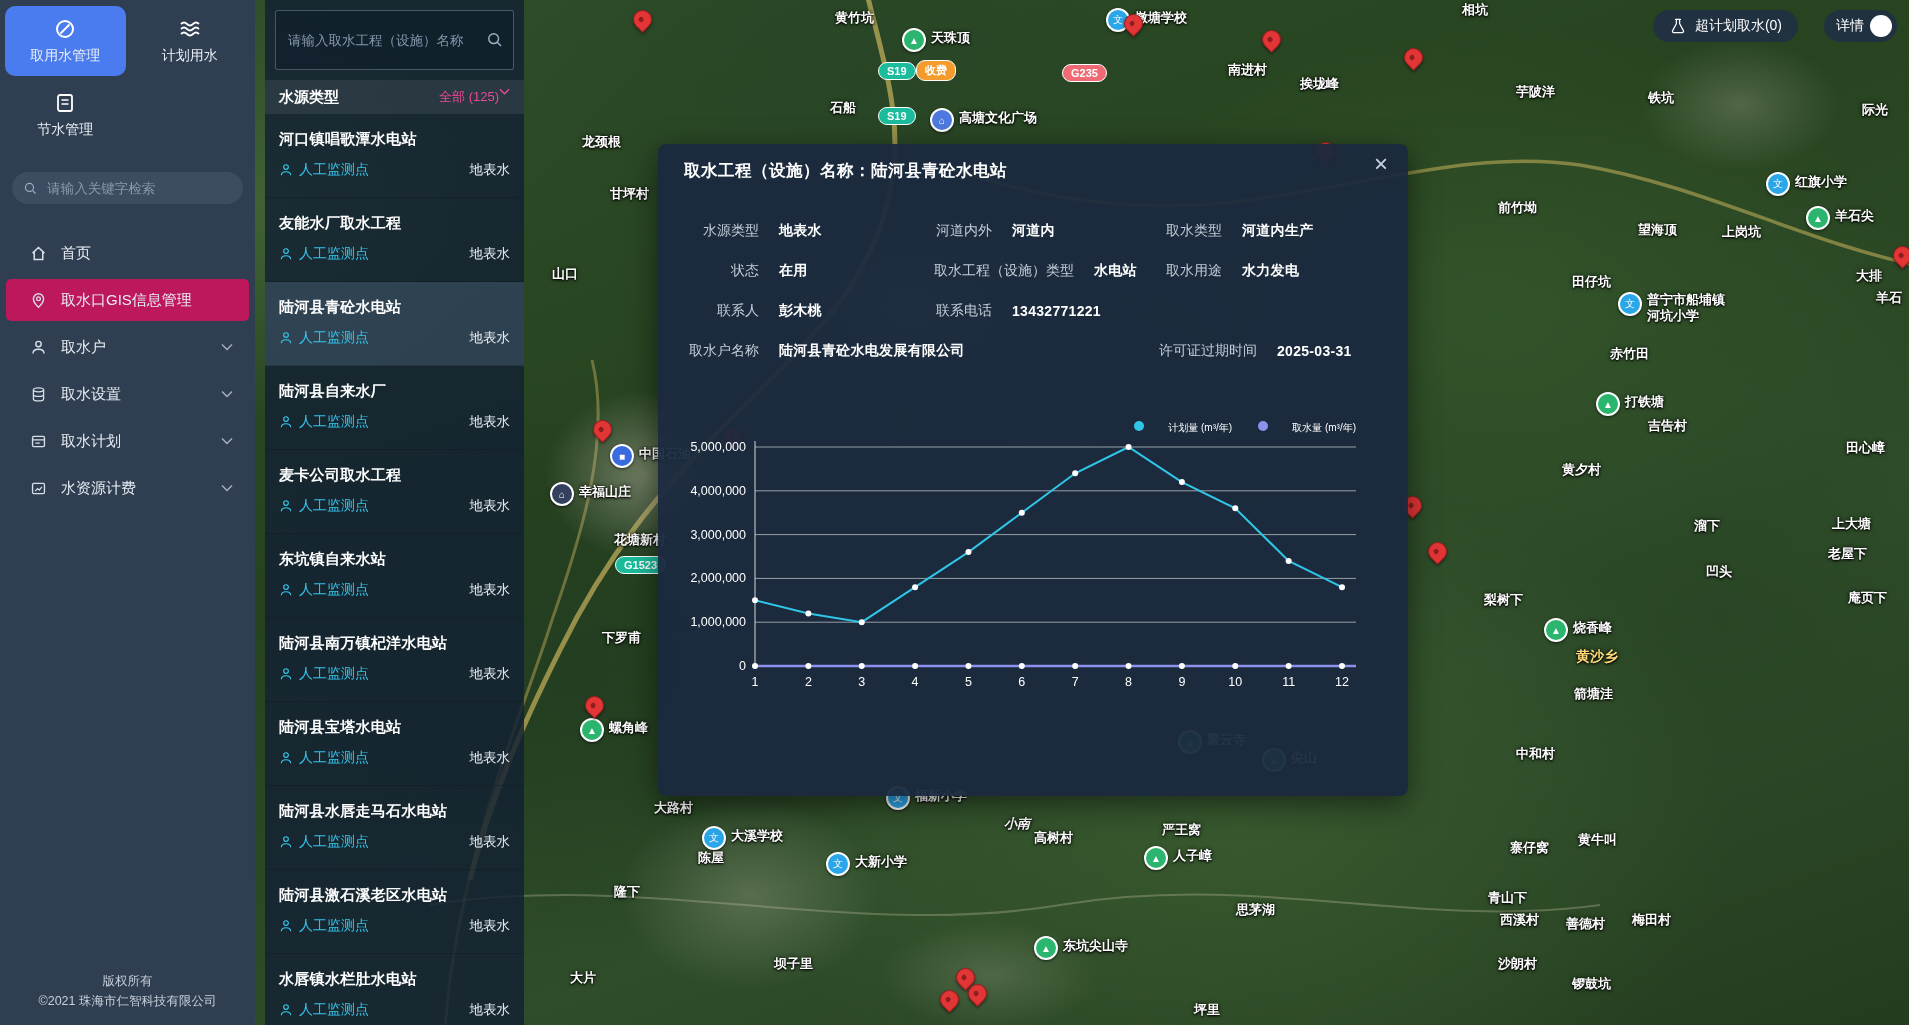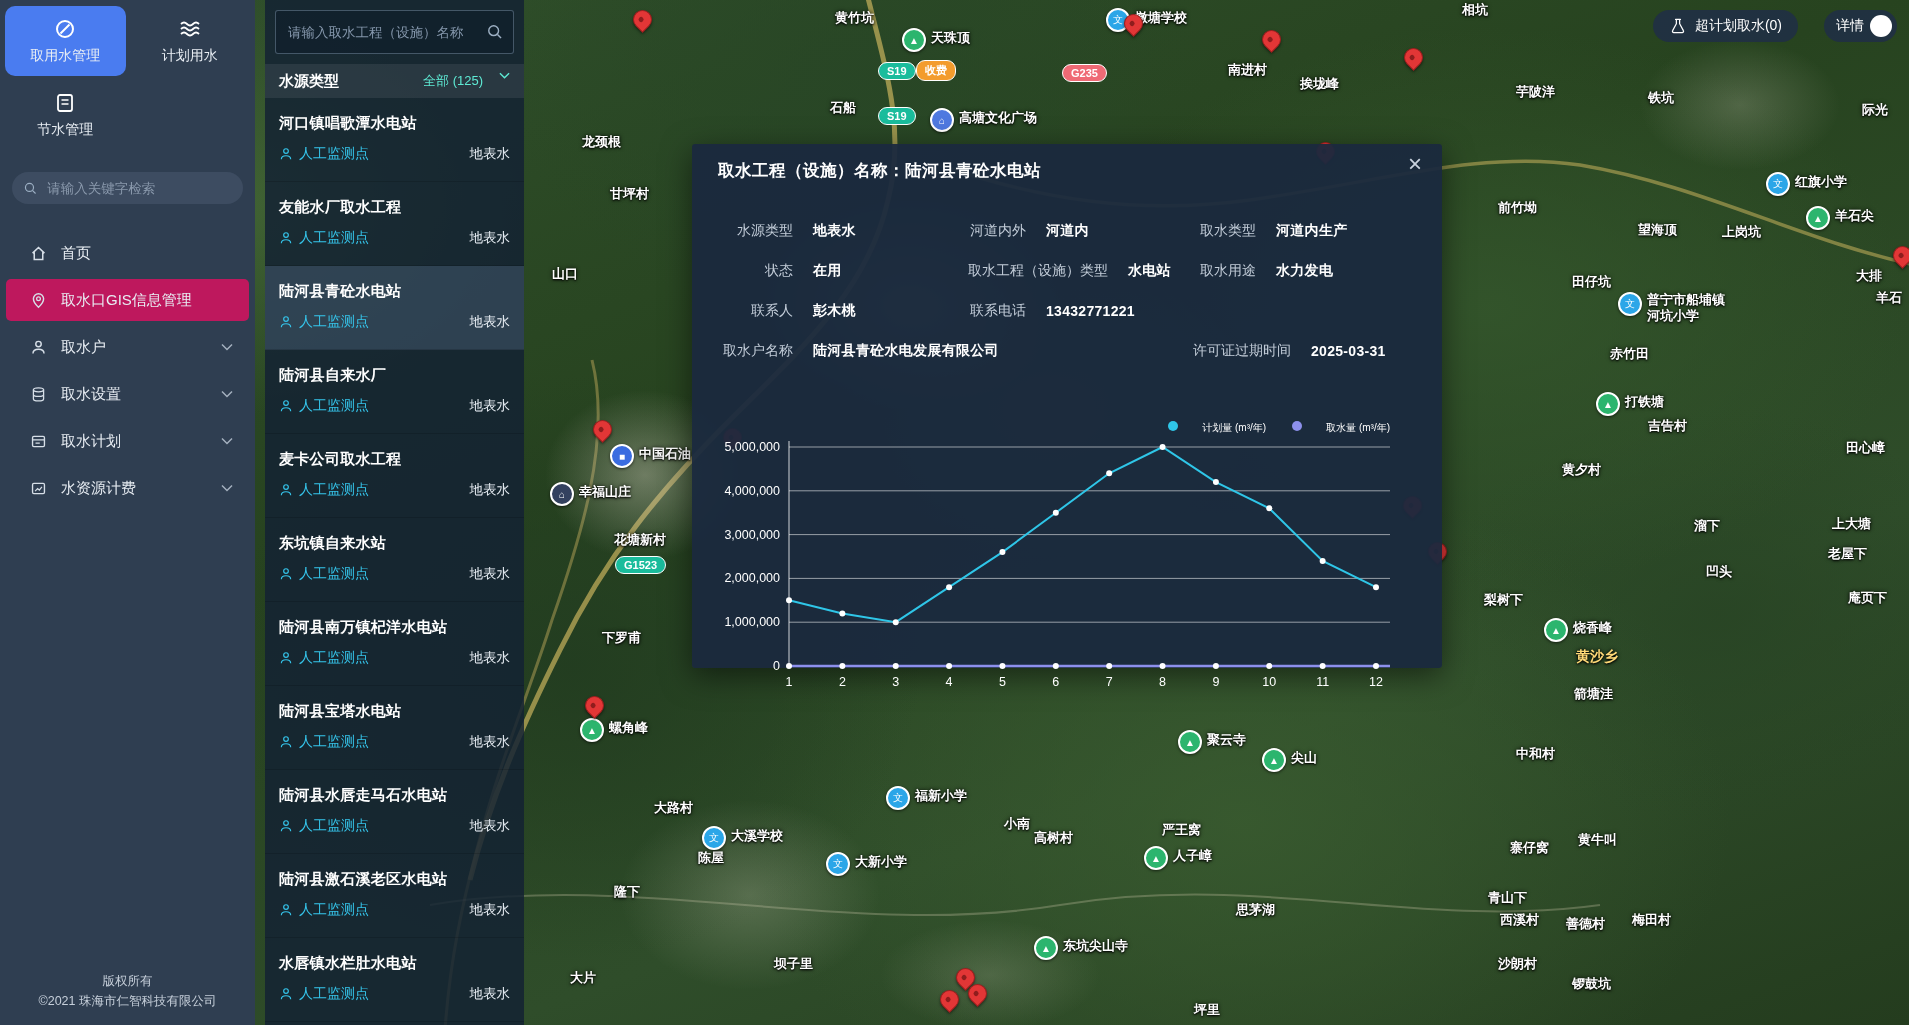--- a/index.html
+++ b/index.html
@@ -79,40 +79,40 @@
     padding:0 16px 0 24px;color:#e8edf3;font-size:15px;border-radius:5px;cursor:pointer}
   .menu-item .micon{width:17px;height:17px;margin-right:14px;flex:none;color:#d7dfe8}
   .menu-item .chev{margin-left:auto;width:12px;height:8px;opacity:.75;color:#cbd6e2}
   .menu-item.active{background:#be185d}
   .copyright{padding:10px 0 14px;text-align:center;color:#c6cfda;font-size:12.5px;line-height:1.6}
 
   
   .list-panel{position:absolute;left:265px;top:0;width:259px;height:100%;
     background:rgba(19,33,51,.84);z-index:20;display:flex;flex-direction:column}
   .lp-search{margin:10px;height:34px;border:1px solid rgba(130,152,178,.45);border-radius:3px;
-    background:rgba(12,24,40,.45);display:flex;align-items:center;padding:4px 10px;gap:6px;flex:none}
+    background:rgba(12,24,40,.45);display:flex;align-items:center;padding:12px 10px;gap:6px;flex:none}
   .lp-search input{flex:1;background:transparent;border:0;outline:0;color:#dde6ef;
     font-size:13.5px;min-width:0;font-family:inherit}
   .lp-search input::placeholder{color:#8496ab}
   .lp-header{height:34px;background:rgba(255,255,255,.08);display:flex;align-items:center;
     padding:0 14px;flex:none}
   .lp-title{color:#fff;font-size:15px;font-weight:700}
-  .lp-filter{margin-left:auto;color:#5eead4;font-size:13px;display:flex;align-items:flex-start;
-    gap:16px;cursor:pointer}
+  .lp-filter{margin-left:auto;color:#ec4899;font-size:13px;display:flex;align-items:flex-start;
+    gap:0;cursor:pointer}
   .station-list{flex:1;overflow:hidden}
   .station-item{padding:16px 14px 18px;border-bottom:1px solid rgba(0,0,0,.14);cursor:pointer}
   .station-item.selected{background:rgba(130,160,200,.22)}
   .station-name{color:#fff;font-size:15px;font-weight:600;letter-spacing:.3px}
   .station-meta{margin-top:12px;display:flex;align-items:center}
   .monitor{display:flex;align-items:center;gap:6px;color:#35c4ea;font-size:14px}
   .wtype{margin-left:auto;color:#e8eef4;font-size:13.5px}
 
   
-  .modal{position:absolute;left:692px;top:144px;width:750px;height:524px;
-    background:rgba(26,41,62,.95);z-index:40;border-radius:3px;
+  .modal{position:absolute;left:658px;top:144px;width:750px;height:652px;
+    background:rgba(26,41,62,.95);z-index:40;border-radius:8px;
     box-shadow:0 8px 30px rgba(0,0,0,.5)}
   .modal-title{position:absolute;left:26px;top:16px;color:#fff;font-size:16.5px;
     font-weight:600;letter-spacing:.5px}
   .modal-close{position:absolute;right:20px;top:8px;color:#c9d3df;font-size:24px;
     cursor:pointer;font-weight:300;line-height:1}
   .field{position:absolute;display:flex;align-items:center;color:#fff;font-size:14px;white-space:nowrap}
   .f-label{display:inline-block;width:var(--lw,75px);text-align:right;color:#c3cdd9;
     margin-right:20px;flex:none}
   .f-value{font-weight:700;letter-spacing:.3px}
   .legend{position:absolute;top:277px;right:52px;display:flex;gap:26px;align-items:center}
@@ -388,21 +388,21 @@
         <span class="lbl">大溪学校</span>
       </div>
       <div class="map-item mk-school" style="left: 826px; top: 852px; position: absolute;">
         <span class="mk">文</span>
         <span class="lbl">大新小学</span>
       </div>
       <div class="map-item mk-school" style="left: 886px; top: 786px; position: absolute;">
         <span class="mk">文</span>
         <span class="lbl">福新小学</span>
       </div>
-      <div class="map-item place" style="left: 1004px; top: 814px; position: absolute;">
+      <div class="map-item place" style="left: 1004px; top: 814px; position: absolute; font-style: italic;">
 
         <span class="lbl">小南</span>
       </div>
       <div class="map-item place" style="left: 1034px; top: 828px; position: absolute;">
 
         <span class="lbl">高树村</span>
       </div>
       <div class="map-item place" style="left: 602px; top: 628px; position: absolute;">
 
         <span class="lbl">下罗甫</span>

